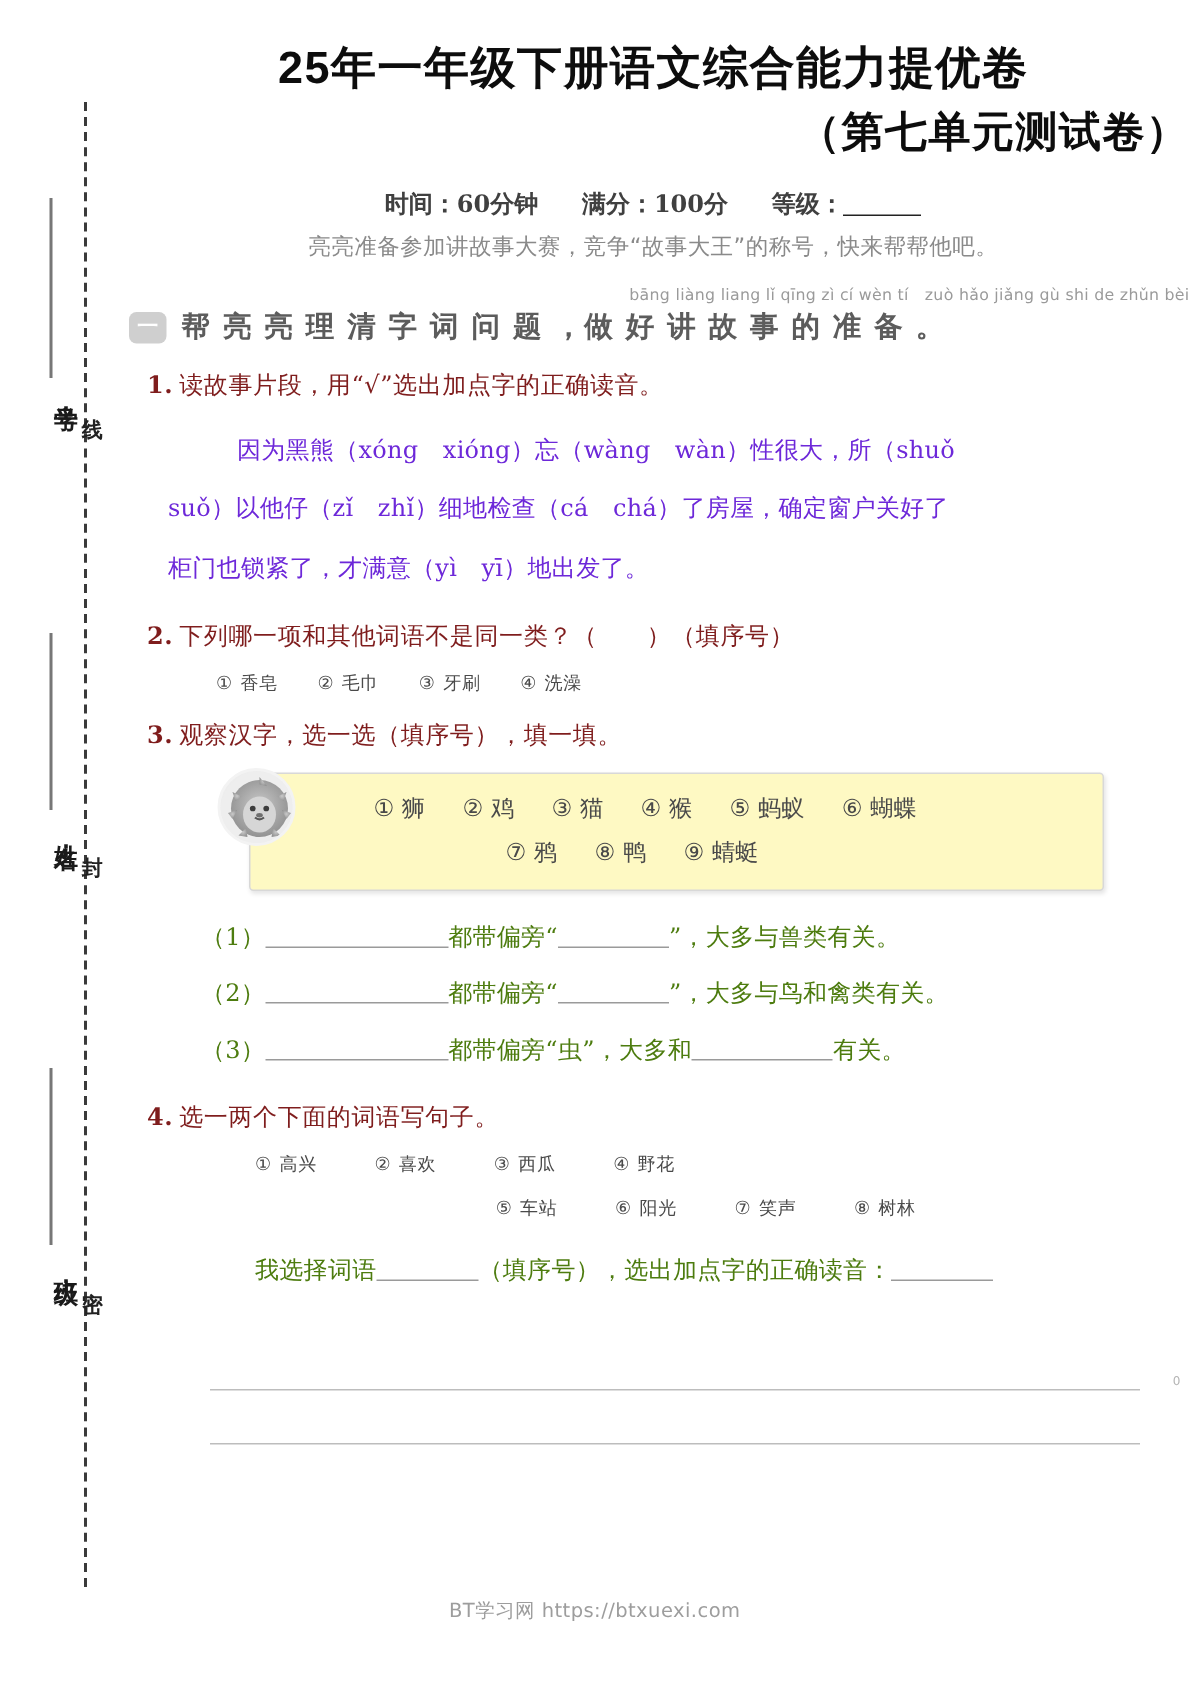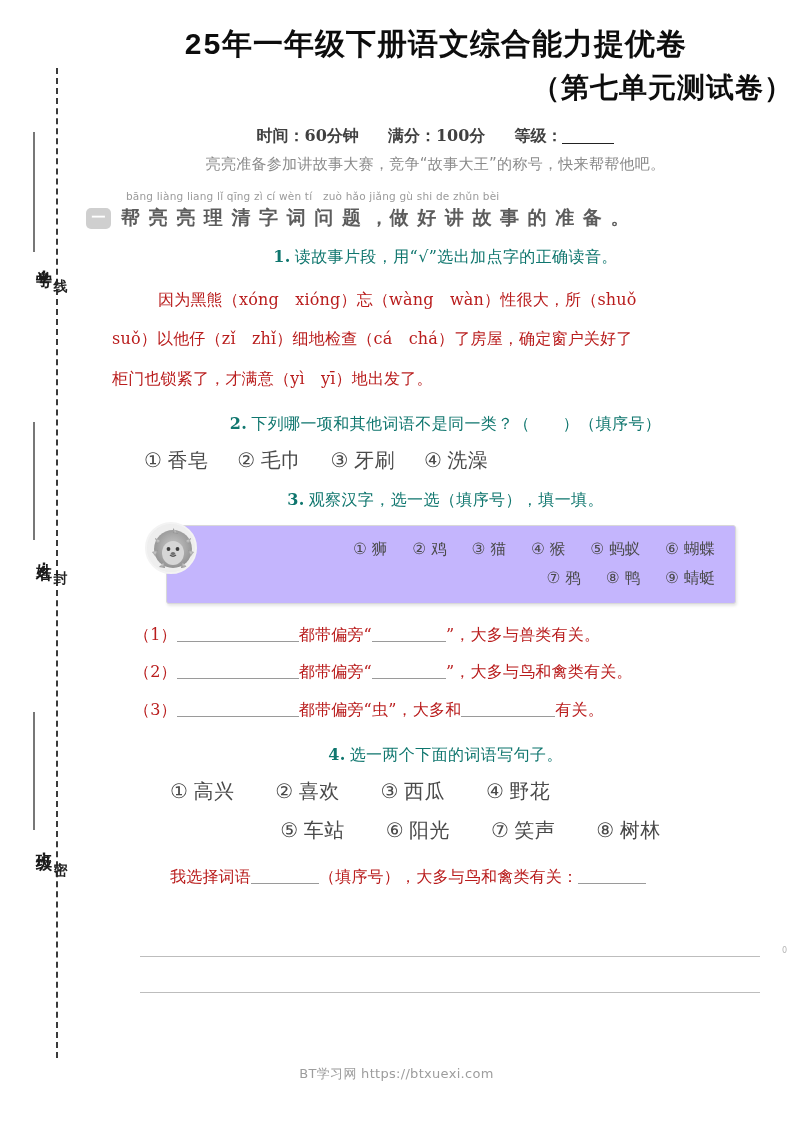--- a/index.html
+++ b/index.html
@@ -66,21 +66,21 @@
   
   .page {
     position: absolute;
     left: 78px; top: 0;
     width: 715px; height: 1122px;
   }
 
   .title-main {
     margin-top: 26px;
     text-align: center;
-    font-family: Liberation Mono, monospace;
+    font-family: Liberation Sans, sans-serif;
     font-weight: 700;
     font-size: 30px;
     color: #0d0d0d;
     letter-spacing: 1px;
     line-height: 1.35;
   }
   .title-sub {
     text-align: right;
     font-family: "DejaVu Serif", "Liberation Serif", serif;
     font-weight: 700;
@@ -122,20 +122,21 @@
     padding-left: 8px;
     position: relative;
   }
   .sec-pinyin {
     font-family: "DejaVu Sans", "Liberation Sans", sans-serif;
     font-size: 10.5px;
     color: #9a9a9a;
     letter-spacing: 0.2px;
     padding-left: 40px;
     white-space: nowrap;
+    text-align: right;
   }
   .sec-line {
     display: flex;
     align-items: center;
     margin-top: 1px;
   }
   .sec-badge {
     flex: 0 0 auto;
     width: 25px; height: 21px;
     border-radius: 5px;
@@ -161,65 +162,63 @@
   
   .q {
     margin-top: 16px;
     padding-left: 20px;
     font-family: "DejaVu Serif", "Liberation Serif", serif;
     color: #4a4a4a;
   }
   .q-head {
     font-size: 16px;
     letter-spacing: 0.4px;
-    color: #0f766e;
-    text-align: center;
+    color: #7f1d1d;
   }
   .q-num {
     font-family: "DejaVu Serif", "Liberation Serif", serif;
     font-weight: 700;
     margin-right: 4px;
   }
 
   .passage {
     margin-top: 12px;
     font-size: 16px;
     line-height: 2.45;
-    color: #b91c1c;
+    color: #6d28d9;
     padding-left: 14px;
     letter-spacing: 0.2px;
   }
   .passage .first { padding-left: 46px; display: inline; }
 
   .opt-row {
     margin-top: 12px;
     padding-left: 46px;
-    font-size: 20px;
+    font-size: 12px;
     color: #4a4a4a;
     letter-spacing: 0.5px;
   }
   .opt { display: inline-block; margin-right: 22px; white-space: nowrap; }
   .opt .cnum { margin-right: 5px; }
 
   
   .charbox-wrap {
     margin-top: 14px;
     padding-left: 46px;
     position: relative;
   }
   .charbox {
     position: relative;
     margin-left: 22px;
     width: 570px;
     border: 1px solid #d8d8d8;
     border-radius: 3px;
-    background: #c4b5fd;
+    background: #fef9c3;
     box-shadow: 1px 2px 3px rgba(0,0,0,0.10);
     padding: 9px 0 9px 0;
-    text-align: right;
   }
   .charbox-row {
     font-family: "DejaVu Serif", "Liberation Serif", serif;
     font-size: 15.5px;
     color: #4a4a4a;
     white-space: nowrap;
     line-height: 1.9;
     padding-left: 82px;
   }
   .charbox-row.r2 { padding-left: 170px; }
@@ -232,21 +231,21 @@
     overflow: hidden;
     background: #ededed;
     border: 2px solid #f3f3f3;
   }
 
   
   .fills { margin-top: 12px; padding-left: 36px; }
   .fill-line {
     font-family: "DejaVu Serif", "Liberation Serif", serif;
     font-size: 16px;
-    color: #b91c1c;
+    color: #4d7c0f;
     line-height: 2.35;
     white-space: nowrap;
     letter-spacing: 0.2px;
   }
   .bl {
     display: inline-block;
     border-bottom: 1.3px solid #9a9a9a;
     vertical-align: -2px;
     height: 17px;
   }
@@ -425,21 +424,21 @@
     </div>
 
     <div class="opt-row" style="padding-left:72px;text-align:center;">
       <span class="opt" style="margin-right:34px;"><span class="cnum">⑤</span><span>车站</span></span>
       <span class="opt" style="margin-right:34px;"><span class="cnum">⑥</span><span>阳光</span></span>
       <span class="opt" style="margin-right:34px;"><span class="cnum">⑦</span><span>笑声</span></span>
       <span class="opt"><span class="cnum">⑧</span><span>树林</span></span>
     </div>
 
     <div class="fill-line" style="padding-left:72px; margin-top:14px;">
-      <span>我选择词语</span><span class="bl bl-66"></span><span>（填序号），大多与鸟和禽类有关：</span><span class="bl bl-66"></span>
+      <span>我选择词语</span><span class="bl bl-66"></span><span>（填序号），选出加点字的正确读音：</span><span class="bl bl-66"></span>
     </div>
 
     <div class="answer-lines">
       <div class="answer-line"></div>
       <div class="answer-line"></div>
       <div class="tiny-zero">0</div>
     </div>
   </div>
 
 </div>

